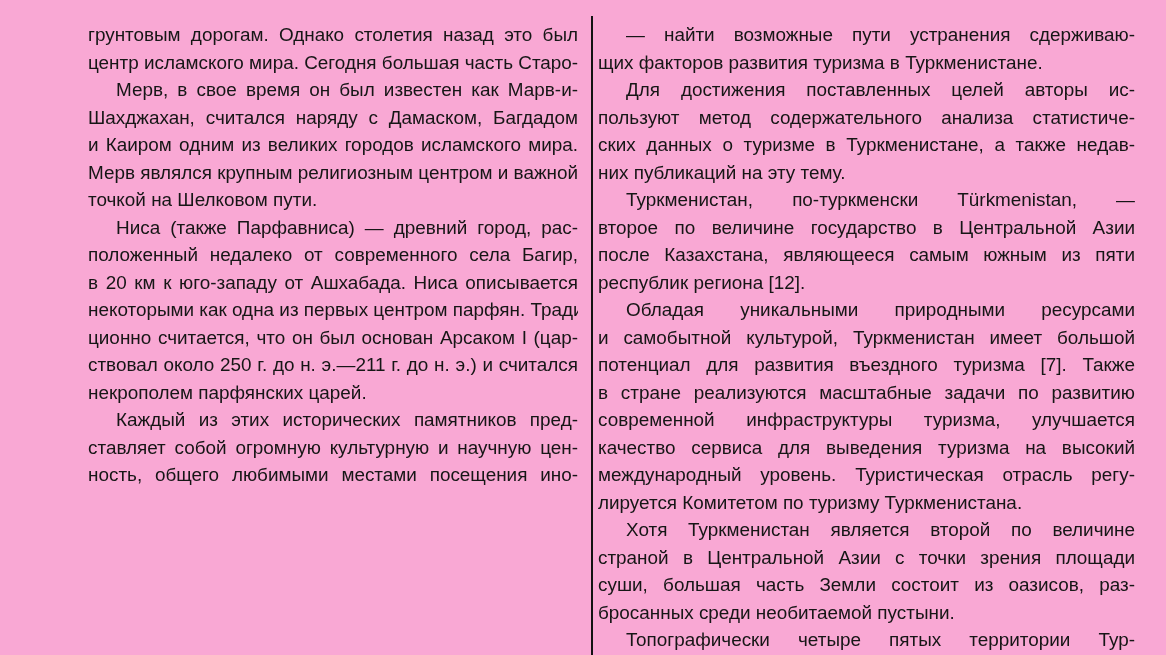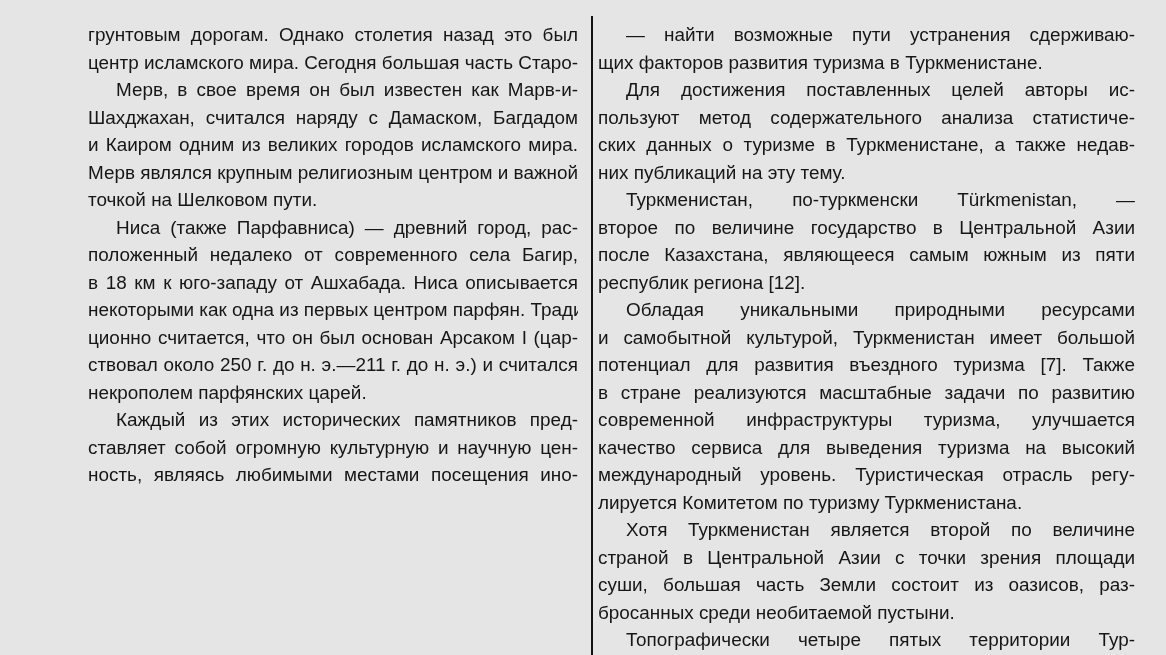--- a/index.html
+++ b/index.html
@@ -2,21 +2,21 @@
 <html lang="ru"><head>
 <meta charset="utf-8">
 <style>
   html, body { margin: 0; padding: 0; }
   body {
     width: 1166px; height: 655px;
     background: #ffffff;
     font-family: "Liberation Sans", sans-serif;
     color: #161616;
   }
-  .page { position: relative; width: 1166px; height: 655px; overflow: hidden; background: #e5e5e5; }
+  .page { position: relative; width: 1166px; height: 655px; overflow: hidden; background: #f9a8d4; }
   .col { position: absolute; top: 21px; font-size: 18.9px; line-height: 27.5px; }
   .col-left  { left: 88px;  width: 490px; }
   .col-right { left: 598px; width: 537px; }
   .divider { position: absolute; left: 591px; top: 16px; width: 2px; height: 639px; background: #121212; }
   .para { margin: 0; padding: 0; }
   .line {
     height: 27.5px;
     white-space: nowrap;
     overflow: hidden;
     text-align: justify;
@@ -41,30 +41,30 @@
     <div class="para">
       <div class="line first">Мерв, в свое время он был известен как Марв-и-</div>
       <div class="line">Шахджахан, считался наряду с Дамаском, Багдадом</div>
       <div class="line">и Каиром одним из великих городов исламского мира.</div>
       <div class="line">Мерв являлся крупным религиозным центром и важной</div>
       <div class="line end">точкой на Шелковом пути.</div>
     </div>
     <div class="para">
       <div class="line first">Ниса (также Парфавниса) — древний город, рас-</div>
       <div class="line">положенный недалеко от современного села Багир,</div>
-      <div class="line">в 18 км к юго-западу от Ашхабада. Ниса описывается</div>
+      <div class="line">в 20 км к юго-западу от Ашхабада. Ниса описывается</div>
       <div class="line">некоторыми как одна из первых центром парфян. Тради-</div>
       <div class="line">ционно считается, что он был основан Арсаком I (цар-</div>
       <div class="line">ствовал около 250 г. до н. э.—211 г. до н. э.) и считался</div>
       <div class="line end">некрополем парфянских царей.</div>
     </div>
     <div class="para">
       <div class="line first">Каждый из этих исторических памятников пред-</div>
       <div class="line">ставляет собой огромную культурную и научную цен-</div>
-      <div class="line">ность, являясь любимыми местами посещения ино-</div>
+      <div class="line">ность, общего любимыми местами посещения ино-</div>
     </div>
   </div>
 
   <div class="col col-right">
     <div class="para">
       <div class="line first">— найти возможные пути устранения сдерживаю-</div>
       <div class="line end">щих факторов развития туризма в Туркменистане.</div>
     </div>
     <div class="para">
       <div class="line first">Для достижения поставленных целей авторы ис-</div>

